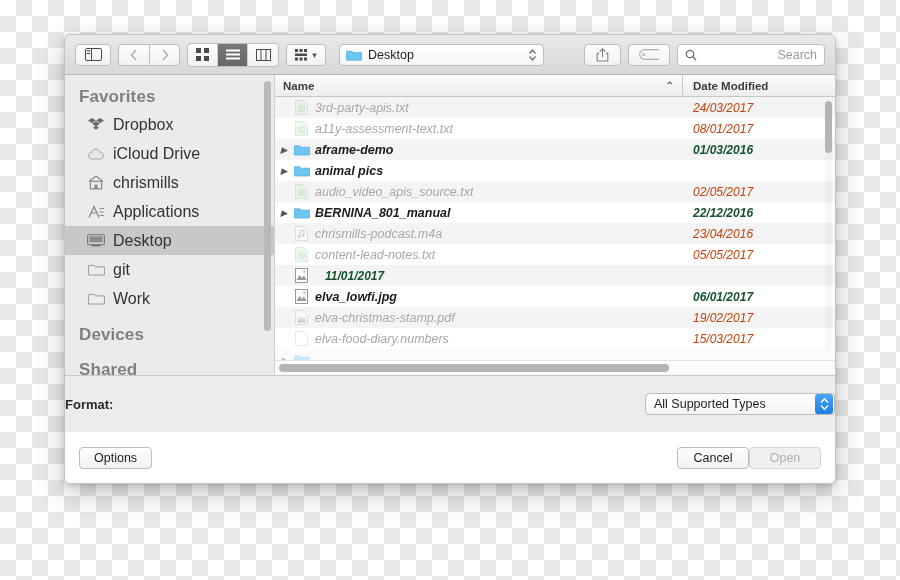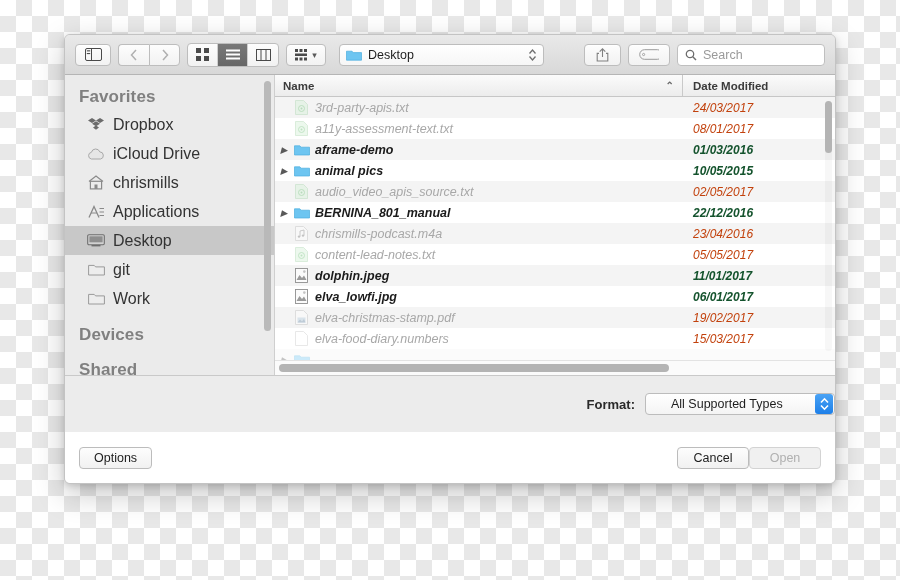--- a/index.html
+++ b/index.html
@@ -104,20 +104,21 @@
   .spacer { flex: 1; }
   .search-field {
     height: 22px; width: 148px;
     border-radius: 4px;
     background: #ffffff;
     border: 1px solid #bfbfbf;
     display: flex; align-items: center;
     padding: 0 7px;
     box-sizing: border-box;
     cursor: text;
+    justify-content: space-between;
   }
   .search-field .ph {
     font-size: 12.5px; color: #9a9a9a; margin-left: 6px;
   }
 
   
   .body-split {
     display: flex;
     height: 300px;
     background: #fff;
@@ -277,21 +278,21 @@
     width: 390px; height: 8px;
     background: #b4b4b4;
     border-radius: 5px;
   }
 
   
   .format-bar {
     height: 56px;
     display: flex;
     align-items: center;
-    justify-content: flex-end;
+    justify-content: space-between;
     background: #ececec;
     border-top: 1px solid #c9c9c9;
     gap: 10px;
   }
   .format-label {
     font-size: 13px;
     font-weight: bold;
     color: #2a2a2a;
   }
   .format-pop {
@@ -303,21 +304,20 @@
     box-sizing: border-box;
     padding-left: 8px;
     position: relative;
     cursor: default;
   }
   .format-pop .val {
     font-size: 12.5px;
     color: #1d1d1d;
     flex: 1;
     white-space: nowrap;
-    margin-left: 17px;
   }
   .stepper-blue {
     width: 18px; height: 20px;
     margin: 0 1px 0 0;
     border-radius: 3px;
     background: linear-gradient(to bottom,#4aa3f5,#1d7fe8);
     display: flex; flex-direction: column;
     align-items: center; justify-content: center;
     color: #fff;
     flex: 0 0 auto;
@@ -603,21 +603,20 @@
             <span class="fdate">01/03/2016</span>
           </div>
           <div class="row even bold">
             <span class="tri">▶</span>
             <span class="fico">
               <svg width="16" height="12" viewBox="0 0 16 12">
                 <path d="M0.5,1.8 L5.8,1.8 L7.1,3.2 L15.5,3.2 L15.5,11 L0.5,11 Z" fill="#6dc5f1" stroke="#4aaede" stroke-width="0.7"></path>
               </svg>
             </span>
             <span class="fname">animal pics</span>
-            <span class="fdate">10/05/2015</span>
           </div>
           <div class="row odd disabled">
             <span class="tri"></span>
             <span class="fico">
               <svg width="13" height="15" viewBox="0 0 13 15" opacity="0.45">
                 <path d="M0.5,0.5 L8.5,0.5 L12.5,4.5 L12.5,14.5 L0.5,14.5 Z" fill="#d7f0d9" stroke="#9dcfa2" stroke-width="0.8"></path>
                 <circle cx="6.5" cy="8.5" r="3" fill="none" stroke="#6fbf78" stroke-width="0.9"></circle>
                 <circle cx="6.5" cy="8.5" r="1" fill="#6fbf78"></circle>
               </svg>
             </span>
@@ -661,21 +660,20 @@
           </div>
           <div class="row odd bold">
             <span class="tri"></span>
             <span class="fico">
               <svg width="13" height="15" viewBox="0 0 13 15">
                 <rect x="0.5" y="0.5" width="12" height="14" fill="#fbfbfb" stroke="#8f8f8f" stroke-width="0.9"></rect>
                 <path d="M1.5,12 L4.5,7 L7,10 L9,7.5 L11.5,12 Z" fill="#9a9a9a"></path>
                 <circle cx="9.3" cy="3.6" r="1.3" fill="#c3c3c3"></circle>
               </svg>
             </span>
-            <span class="fname">dolphin.jpeg</span>
             <span class="fdate">11/01/2017</span>
           </div>
           <div class="row even bold">
             <span class="tri"></span>
             <span class="fico">
               <svg width="13" height="15" viewBox="0 0 13 15">
                 <rect x="0.5" y="0.5" width="12" height="14" fill="#fbfbfb" stroke="#8f8f8f" stroke-width="0.9"></rect>
                 <path d="M1.5,12 L4.5,7 L7,10 L9,7.5 L11.5,12 Z" fill="#9a9a9a"></path>
                 <circle cx="9.3" cy="3.6" r="1.3" fill="#c3c3c3"></circle>
               </svg>

